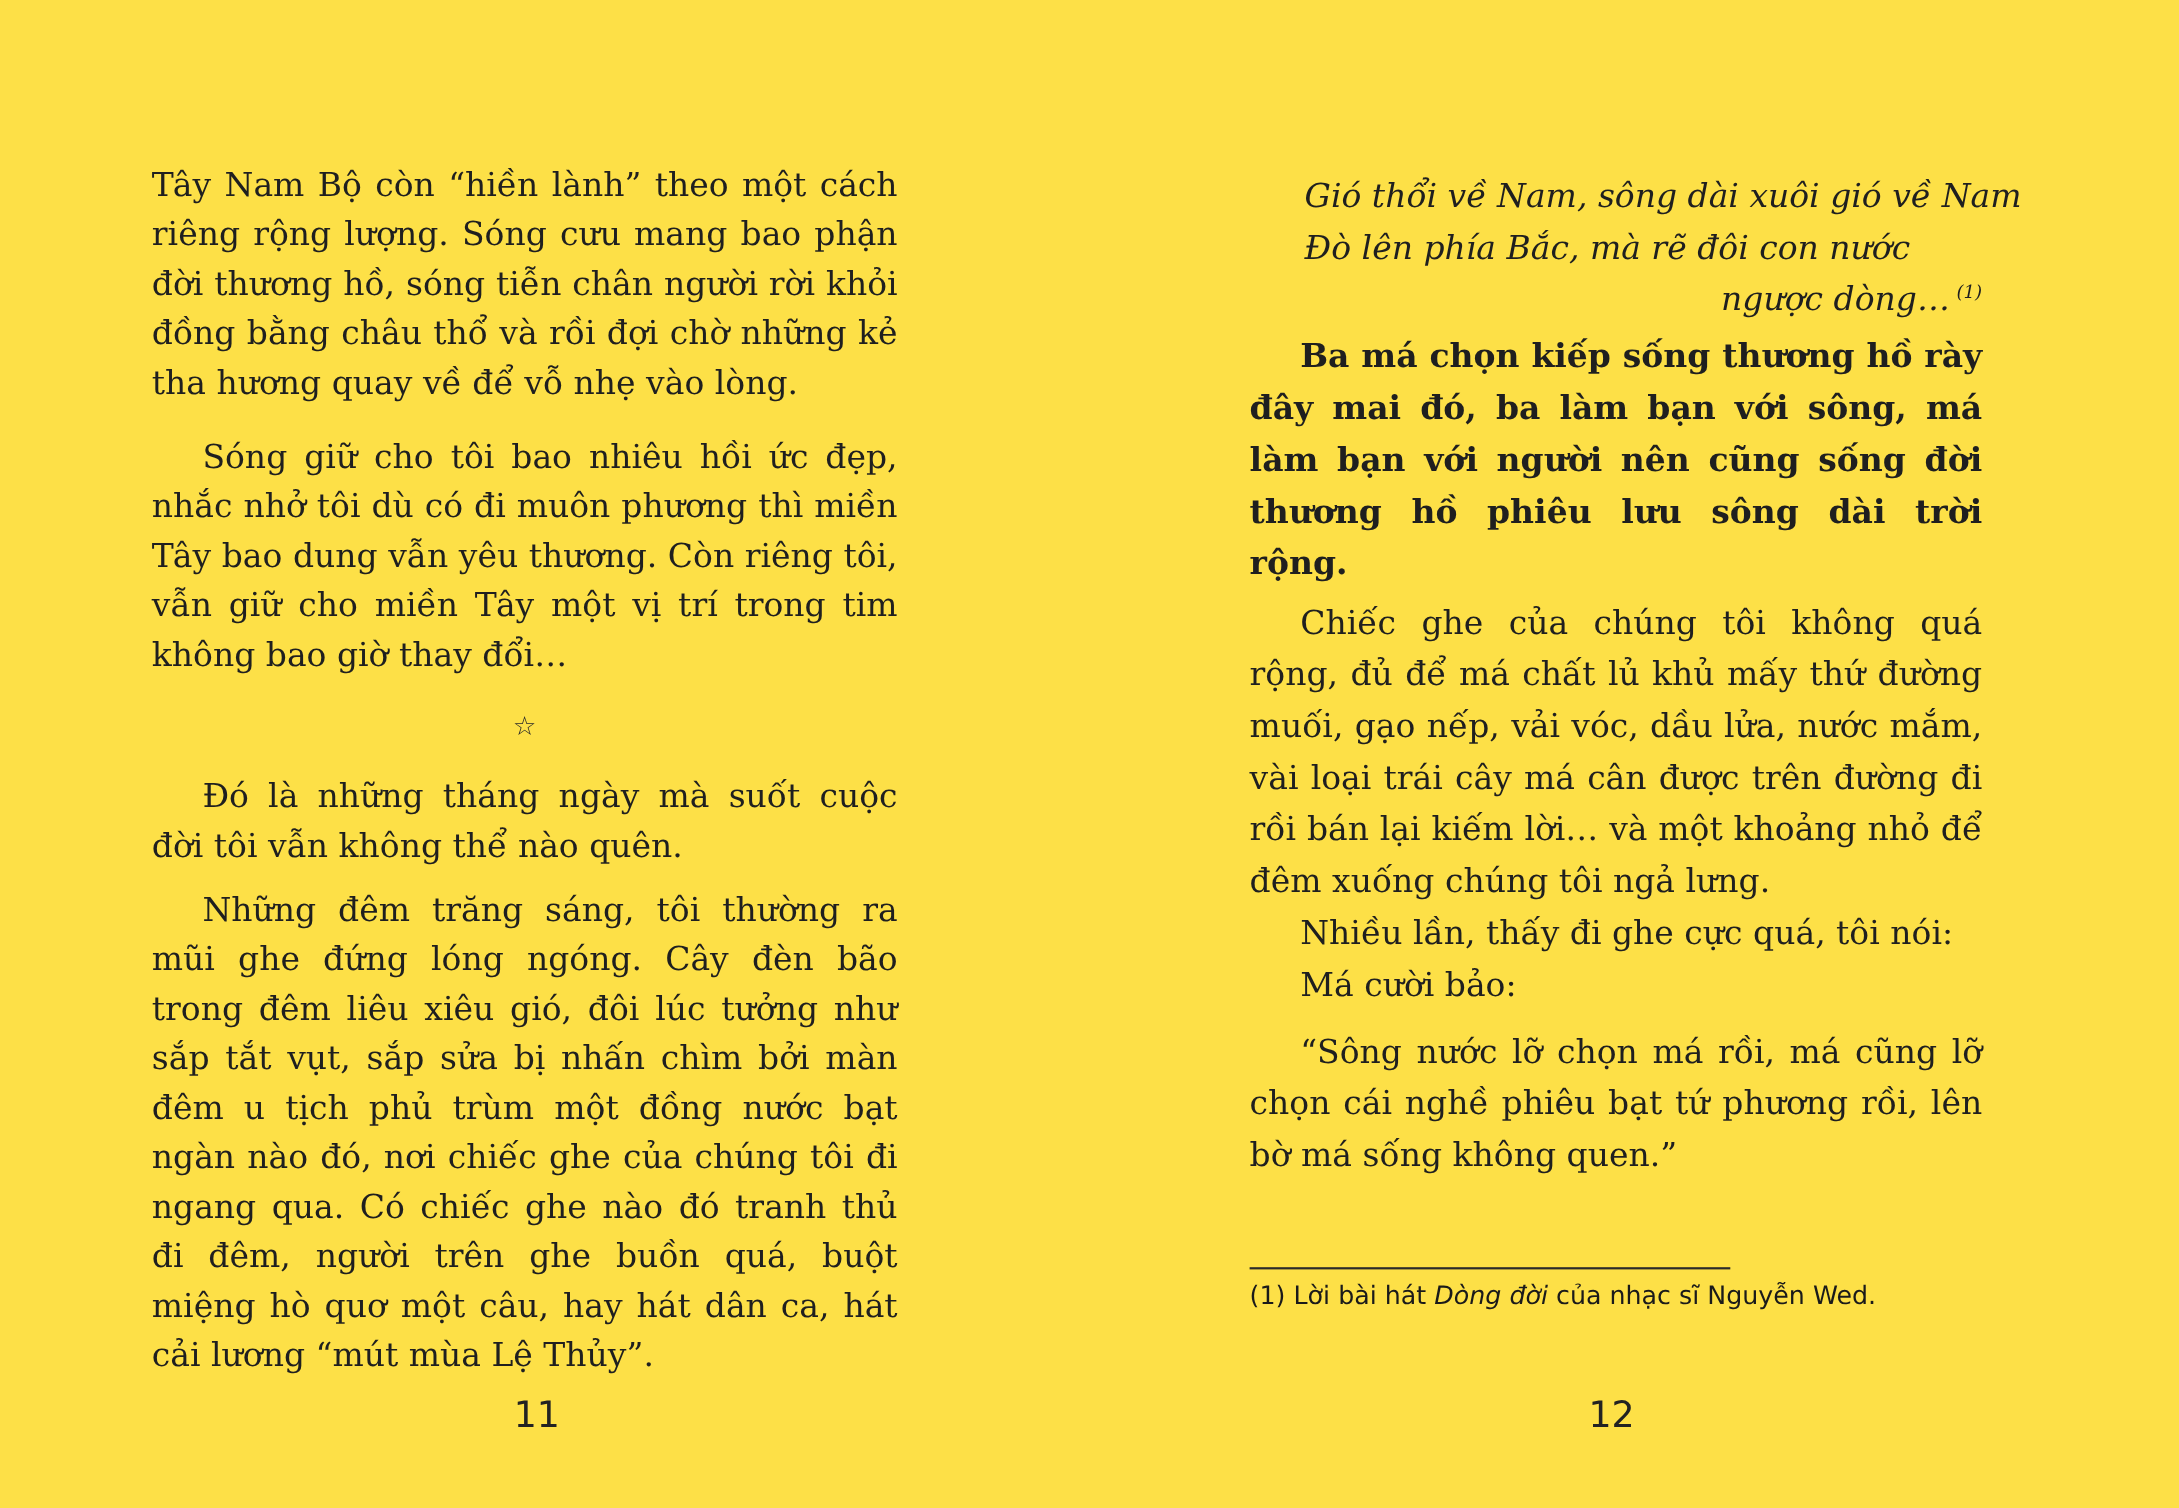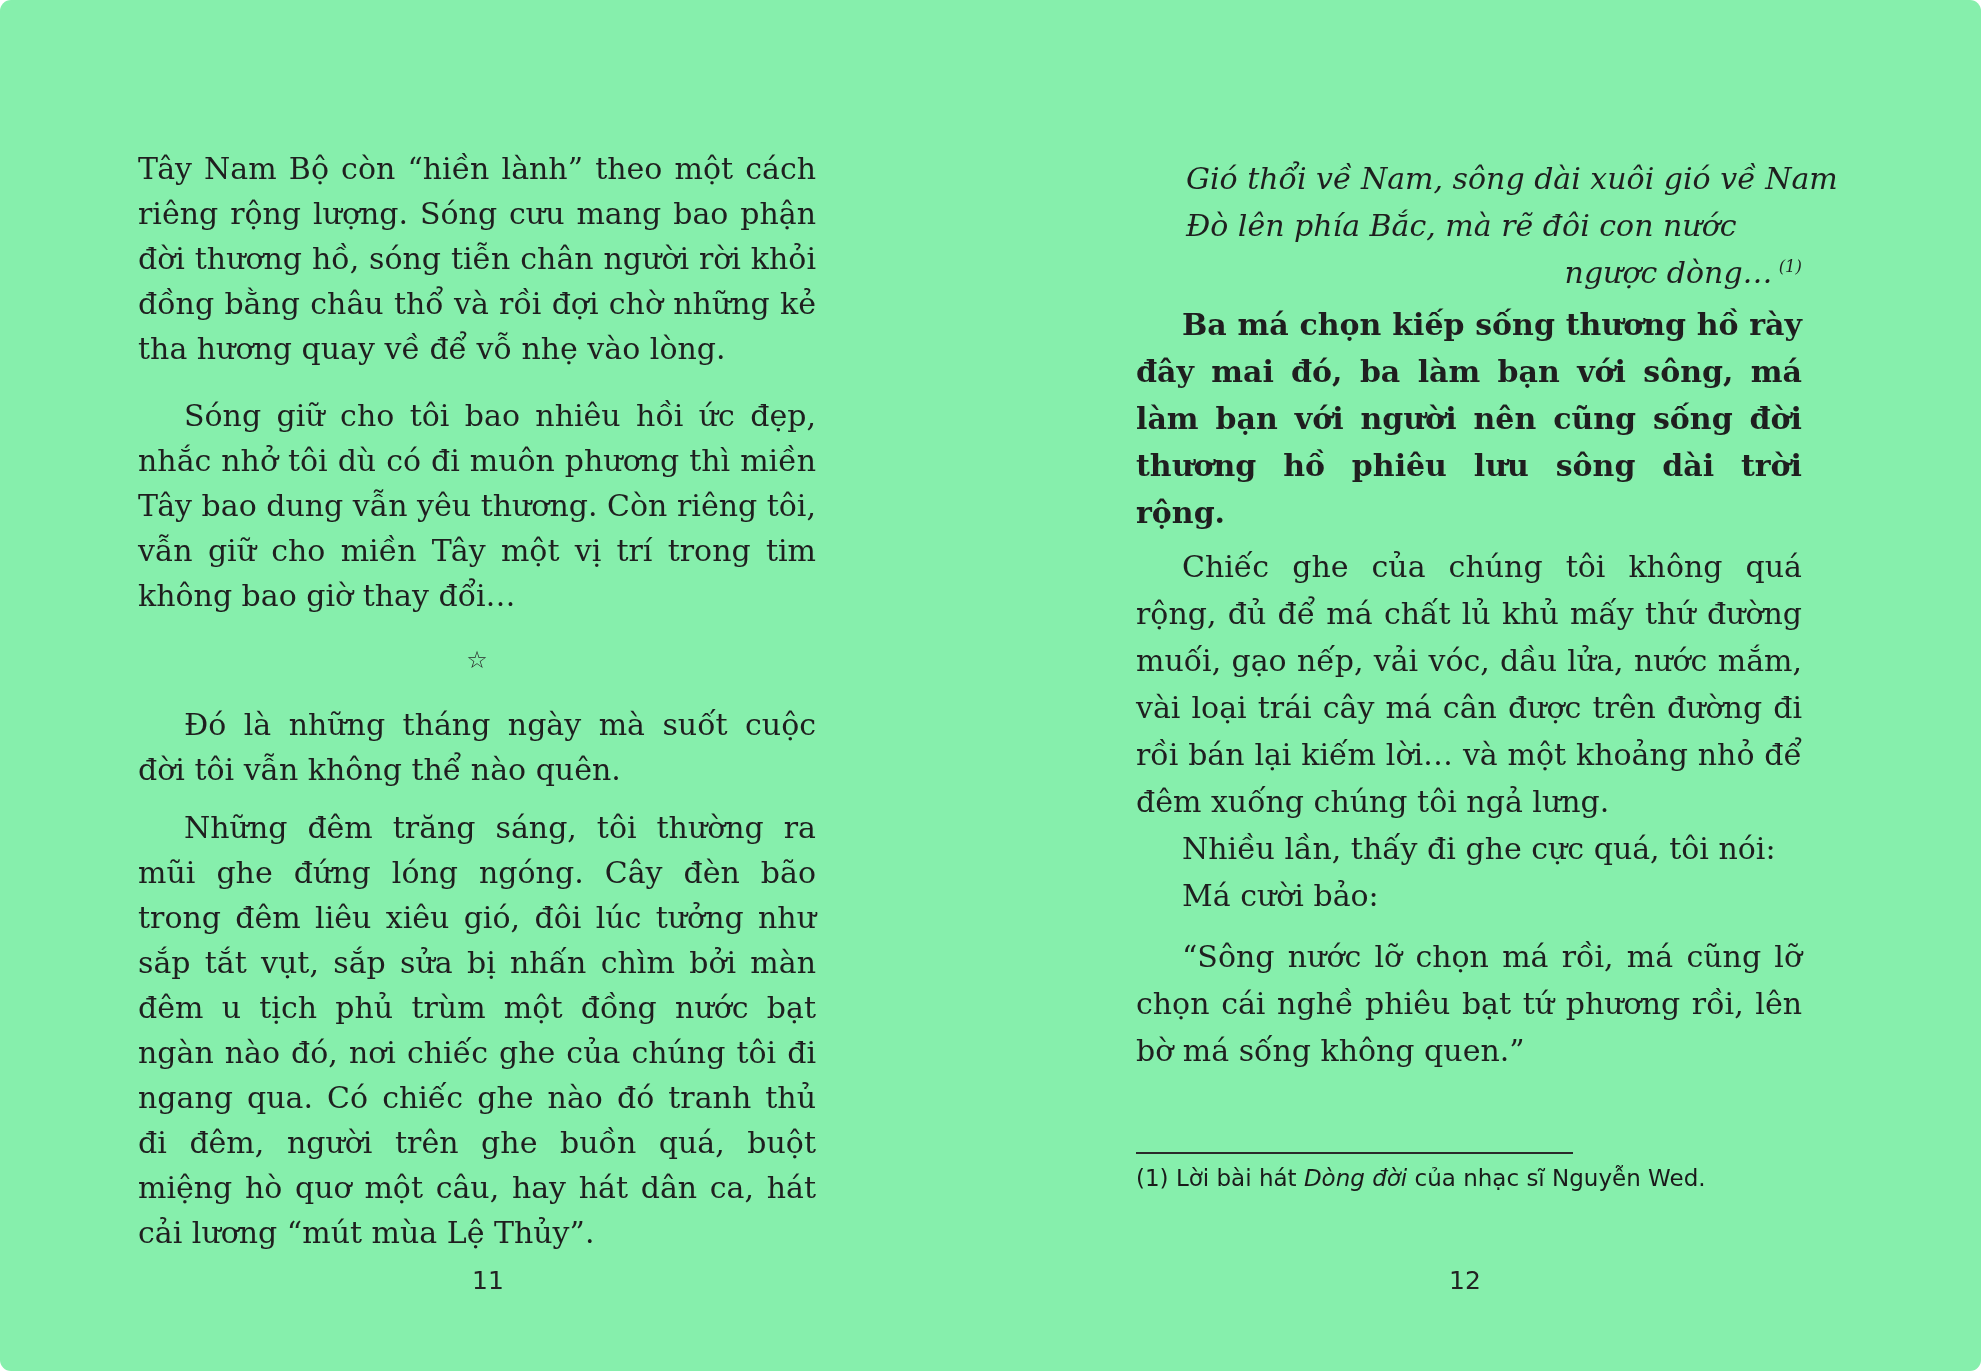--- a/index.html
+++ b/index.html
@@ -4,25 +4,24 @@
 <style>
   html, body {
     margin: 0;
     padding: 0;
     background: #ffffff;
   }
   #spread {
     position: relative;
     width: 1981px;
     height: 1371px;
-    background: #86efac;
+    background: #fde047;
     color: #1f1f1f;
     font-family: "DejaVu Serif", "Liberation Serif", serif;
     overflow: hidden;
-    border-radius: 11px;
   }
   .col {
     position: absolute;
   }
   .body-par {
     margin: 0;
     font-size: 30px;
     text-align: justify;
     color: #1f1f1f;
   }
@@ -93,21 +92,21 @@
     color: #1a1a1a;
   }
   .footnote-text i { font-style: italic; }
   
   .page-num {
     position: absolute;
     top: 1266px;
     width: 100px;
     text-align: center;
     font-family: "DejaVu Sans", "Liberation Sans", sans-serif;
-    font-size: 25px;
+    font-size: 33px;
     color: #222222;
   }
   #page-num-left  { left: 438px; }
   #page-num-right { left: 1415px; }
 </style>
 </head>
 <body>
 
 <div id="spread">
 

